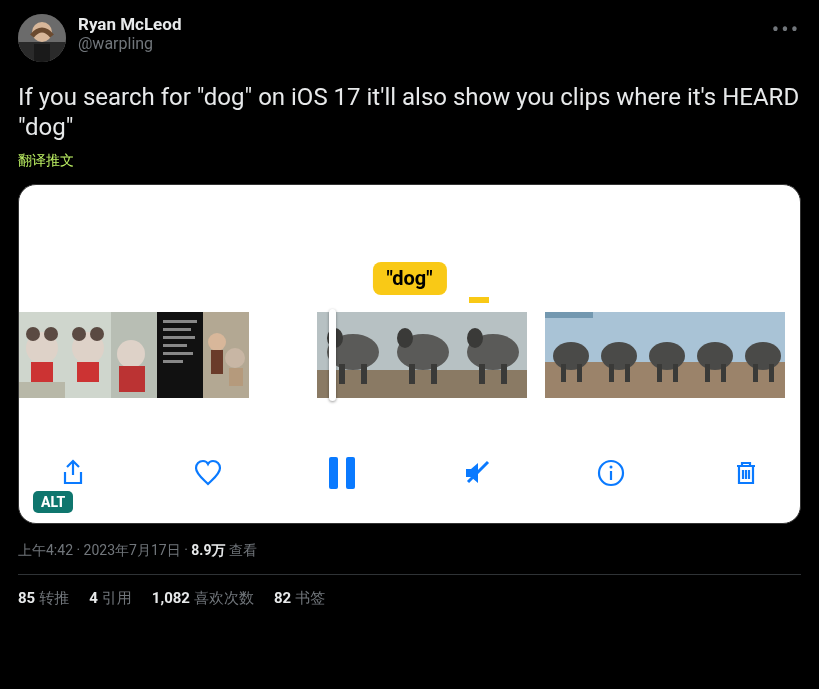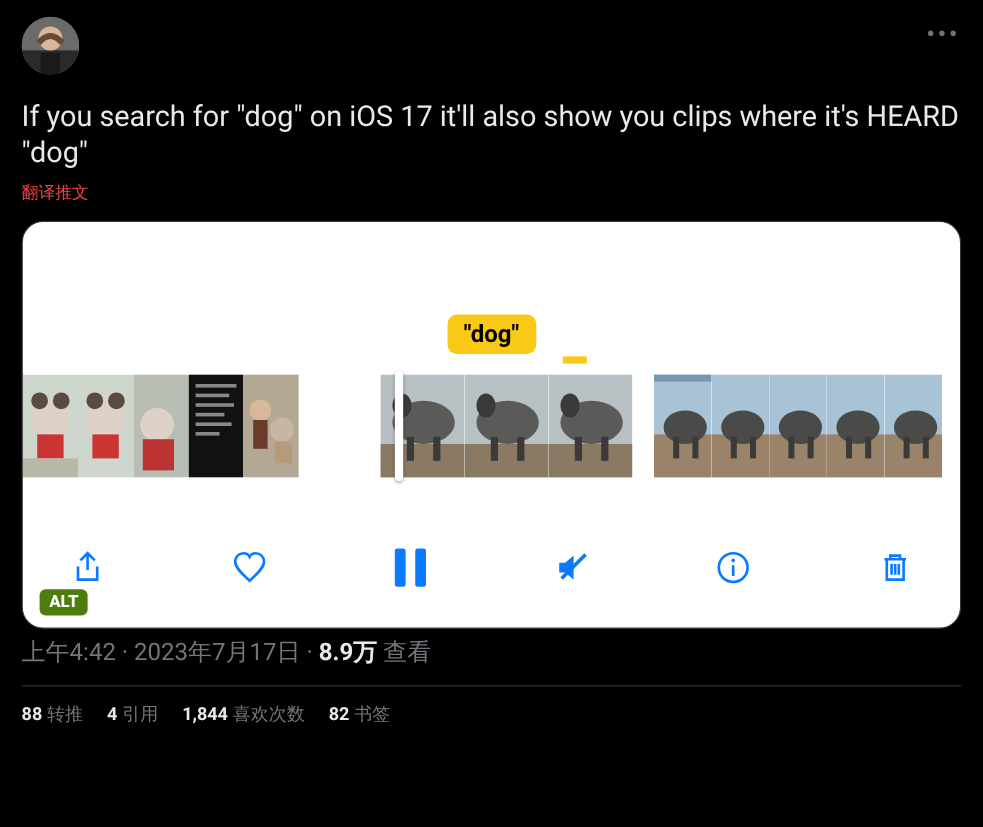--- a/index.html
+++ b/index.html
@@ -41,21 +41,21 @@
 }
 .body-text {
   margin-top: 20px;
   font-size: 24px;
   line-height: 30px;
   color: #e7e9ea;
   font-weight: 400;
 }
 .translate-link {
   margin-top: 10px;
-  color: #ef4444;
+  color: #bef264;
   font-size: 14px;
   display: inline-block;
   cursor: pointer;
 }
 
 .media-card {
   margin-top: 14px;
   background: #fff;
   border-radius: 18px;
   width: 100%;
@@ -129,32 +129,32 @@
 .tb-btn svg { width: 30px; height: 30px; stroke: #0a7aff; fill: none; stroke-width: 2.2; }
 .pause-bars {
   display: flex; gap: 8px;
 }
 .pause-bars div {
   width: 9px; height: 32px; background: #0a7aff; border-radius: 2px;
 }
 .alt-badge {
   position: absolute;
   left: 14px; bottom: 10px;
-  background: #4d7c0f;
+  background: #0f766e;
   color: #fff;
   font-weight: 800;
   font-size: 14px;
   padding: 3px 8px;
   border-radius: 5px;
 }
 
 .meta-line {
-  margin-top: 6px;
+  margin-top: 18px;
   color: #71767b;
-  font-size: 20px;
+  font-size: 14px;
 }
 .meta-line .strong { font-weight: 700; color: #e7e9ea; }
 .divider { border: none; border-top: 1px solid #2f3336; margin-top: 14px; }
 .stats-line {
   margin-top: 14px;
   display: flex;
   gap: 20px;
   color: #71767b;
   font-size: 15px;
 }
@@ -168,20 +168,24 @@
   <div class="header">
     <div class="avatar">
       <svg viewBox="0 0 48 48">
         <rect width="48" height="48" fill="#6b6b6b"></rect>
         <rect x="0" y="28" width="48" height="20" fill="#2a2a2a"></rect>
         <circle cx="24" cy="18" r="10" fill="#d8b79a"></circle>
         <path d="M14 22 Q24 10 34 22" stroke="#6b4a2f" stroke-width="5" fill="none"></path>
         <rect x="16" y="30" width="16" height="18" fill="#1a1a1a"></rect>
       </svg>
     </div>
+    <div class="user-block">
+      <span class="display-name">Ryan McLeod</span>
+      <span class="handle">@warpling</span>
+    </div>
     <div class="more-btn">•••</div>
   </div>
 
   <div class="body-text">If you search for "dog" on iOS 17 it'll also show you clips where it's HEARD "dog"</div>
 
   <a class="translate-link">翻译推文</a>
 
   <div class="media-card">
 
     <div class="dog-badge">"dog"</div>
@@ -335,19 +339,19 @@
     <div class="alt-badge">ALT</div>
   </div>
 
   <div class="meta-line">
     <span>上午4:42</span><span> · </span><span>2023年7月17日</span><span> · </span><span class="strong">8.9万</span> <span>查看</span>
   </div>
 
   <hr class="divider">
 
   <div class="stats-line">
-    <span><span class="n">88</span><span>转推</span></span>
+    <span><span class="n">85</span><span>转推</span></span>
     <span><span class="n">4</span><span>引用</span></span>
-    <span><span class="n">1,844</span><span>喜欢次数</span></span>
+    <span><span class="n">1,082</span><span>喜欢次数</span></span>
     <span><span class="n">82</span><span>书签</span></span>
   </div>
 
 </div>
 
 </body></html>

